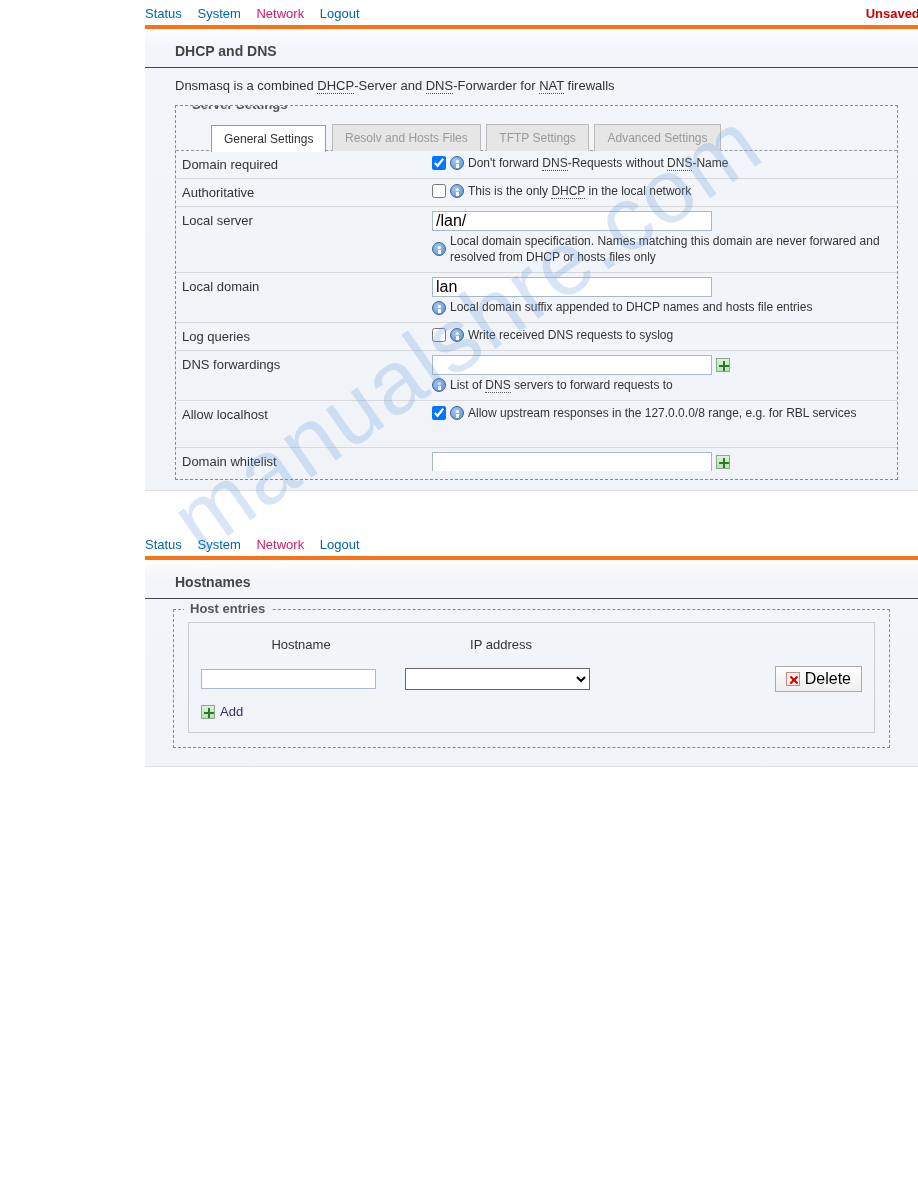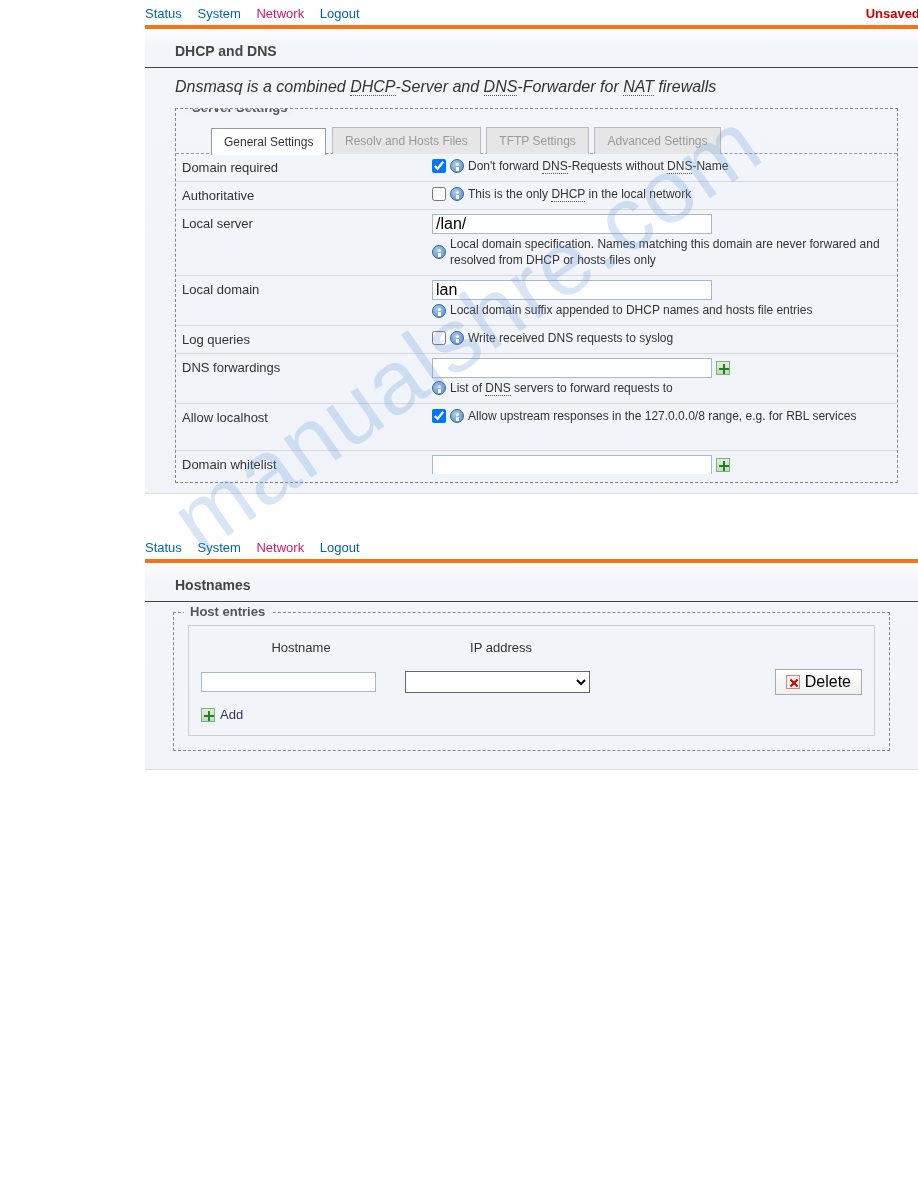--- a/index.html
+++ b/index.html
@@ -11,21 +11,21 @@
   
   .nav { padding: 6px 0 4px 0; margin-left: 145px; border-bottom: 4px solid #f97316; }
   .nav a { margin-right: 12px; text-decoration: none; color: #0066aa; font-size: 13px; }
   .nav a.active { color: #d01868; }
   .nav .unsaved { float: right; color: #cc0000; font-weight: bold; margin-right: -30px; }
   
   .page { margin-left: 145px; background: linear-gradient(to bottom, #fdfdff, #f2f5fa 20px, #f0f4f9); border-bottom: 1px solid #ddd; padding-bottom: 10px; overflow: hidden; }
   
   .page-title { font-size: 14px; font-weight: bold; color: #444; padding: 14px 30px 8px 30px; border-bottom: 1px solid #444; margin: 0 0 10px 0; font-family: "Trebuchet MS", Arial; }
   
-  .page-desc { padding: 0 30px 12px 30px; color: #333; font-size: 16px; font-style: italic; }
+  .page-desc { padding: 0 30px 12px 30px; color: #333; font-size: 13px; }
   .page-desc .ul { border-bottom: 1px dotted #555; }
   
   .fieldset { border: 1px dashed #888; margin: 0 20px 0 30px; padding: 8px 0 8px 0; position: relative; overflow: hidden; }
   .fieldset .legend { position: absolute; top: -9px; left: 10px; background: #f0f4f9; padding: 0 6px; font-weight: bold; color: #555; font-size: 13px; }
   
   .tabs { padding: 4px 0 0 6px; margin-top: 6px; }
   .tab { display: inline-block; padding: 6px 12px; border: 1px solid #bbb; border-bottom: none; background: #e6e6e6; color: #999; margin-right: 2px; font-size: 12px; cursor: pointer; }
   .tab.active { background: #fff; color: #333; border-color: #999; position: relative; top: 1px; margin-left: 29px; }
   
   .rows { margin-top: -1px; }

